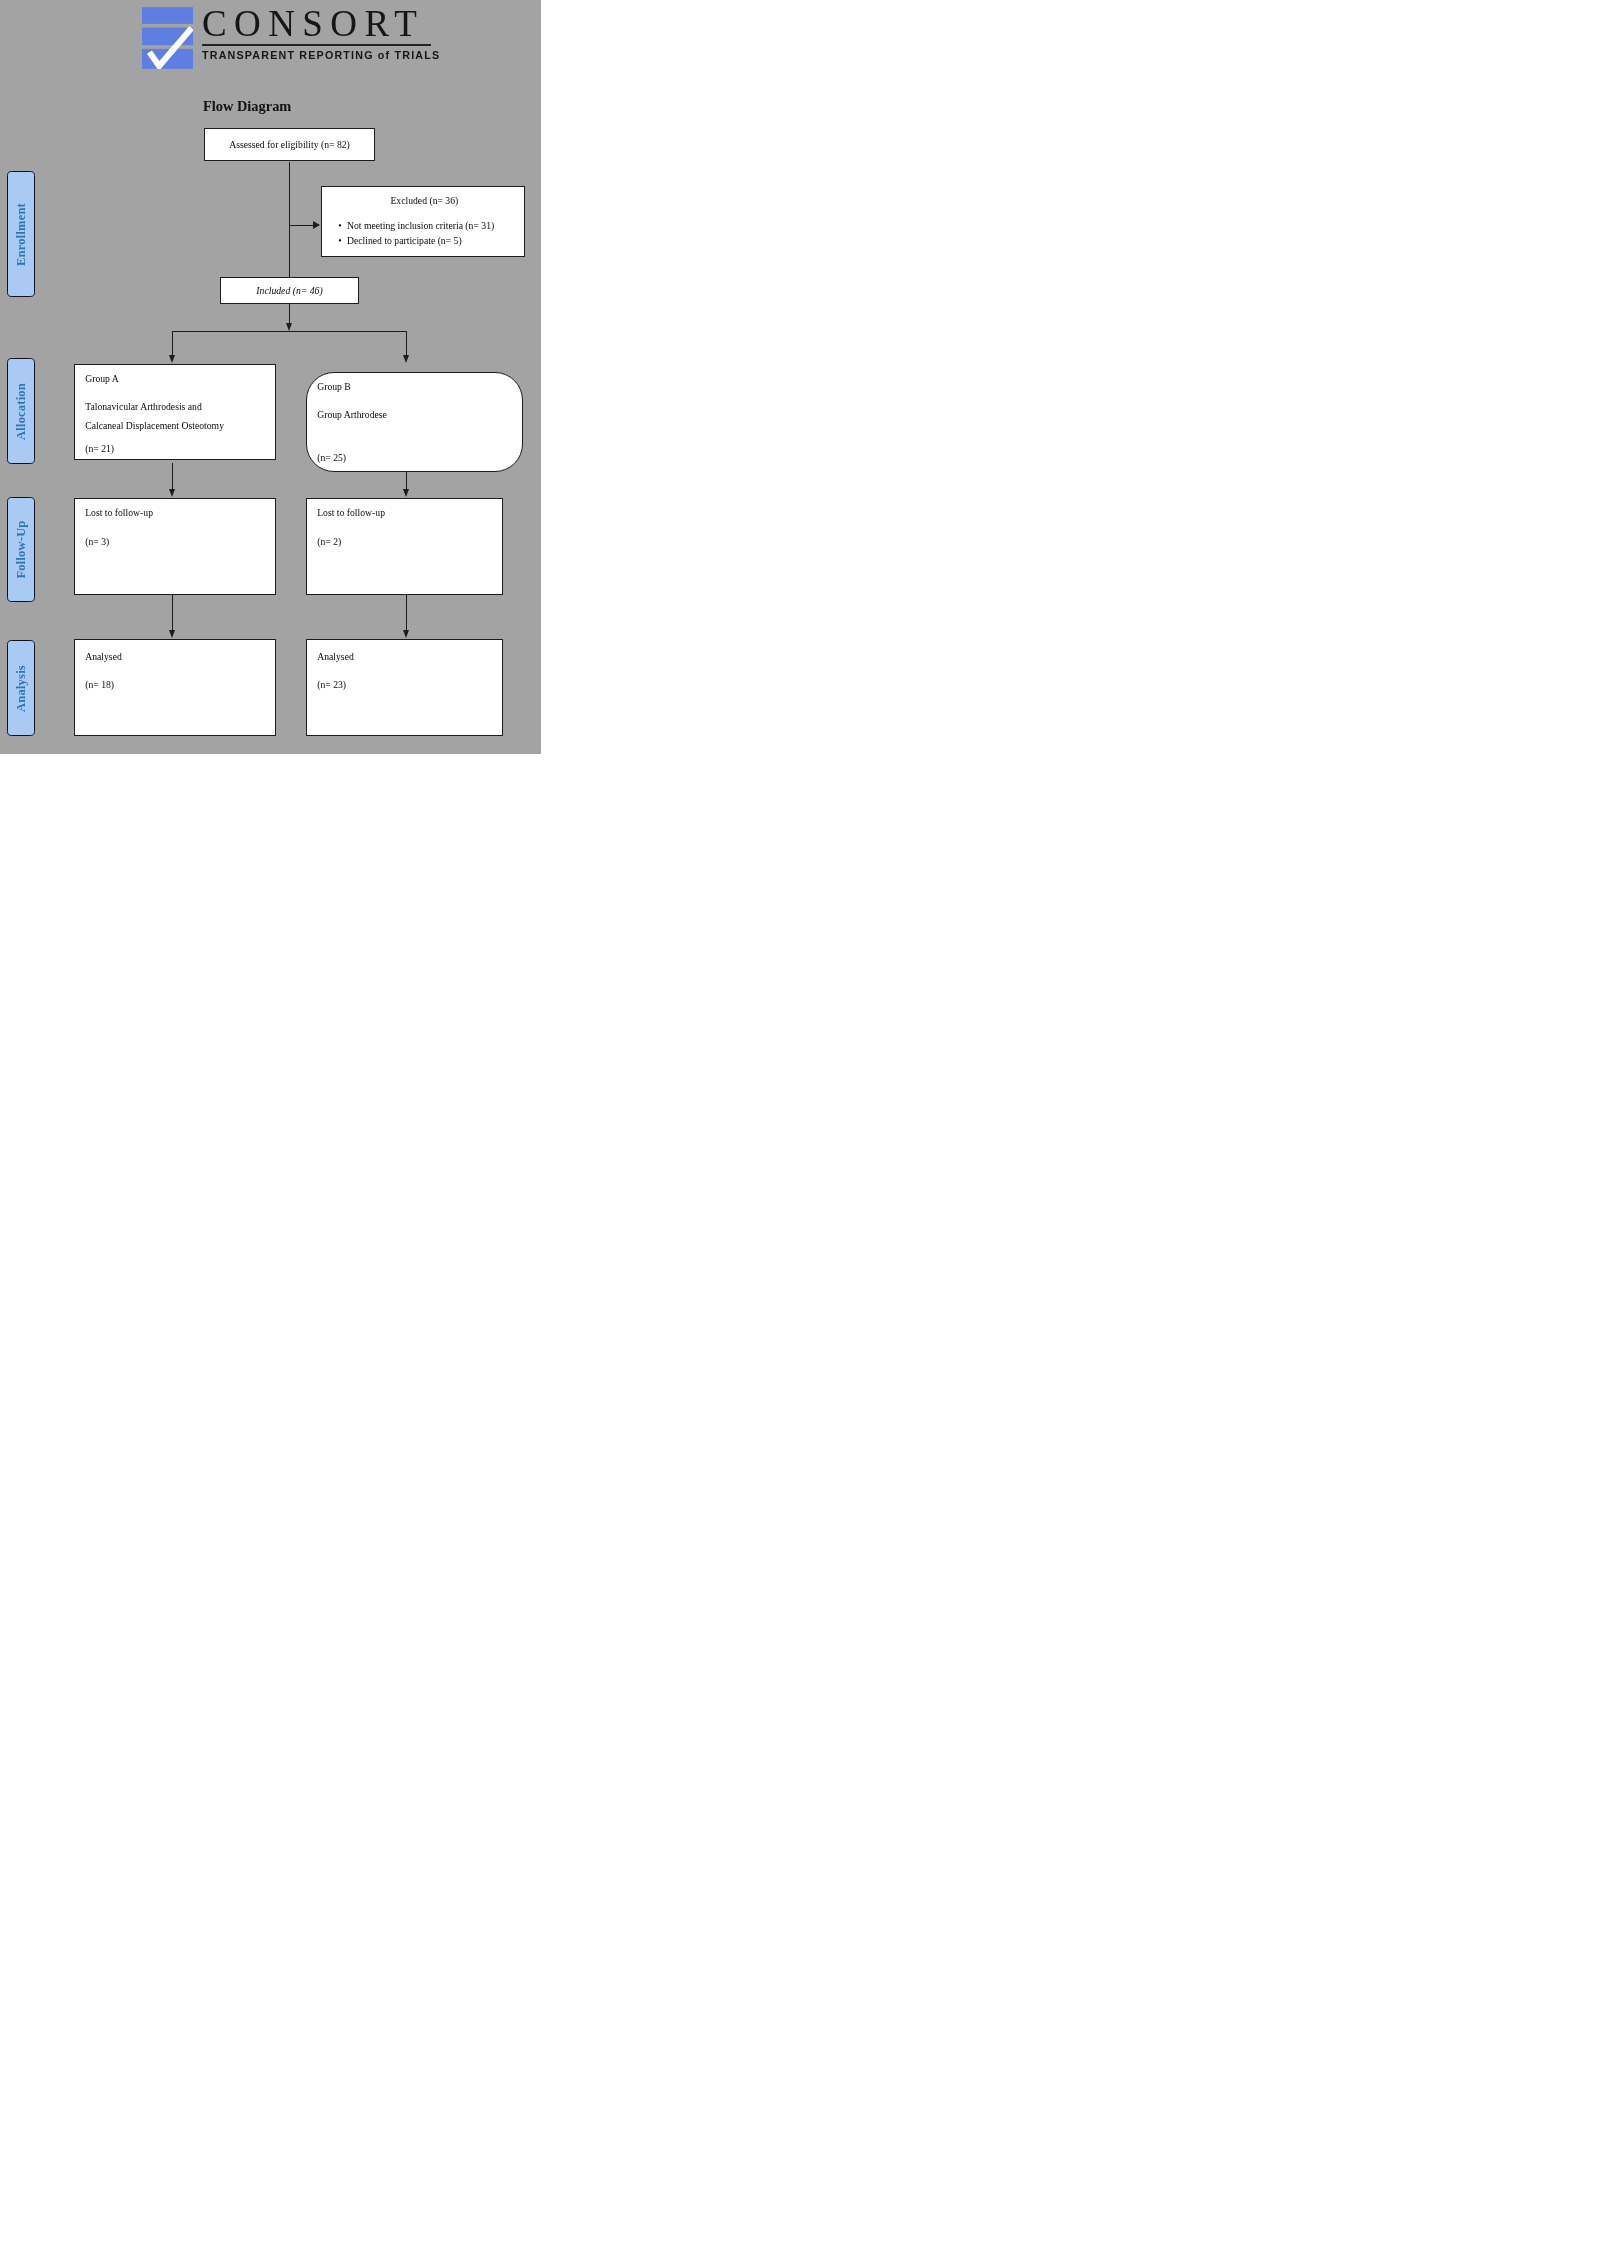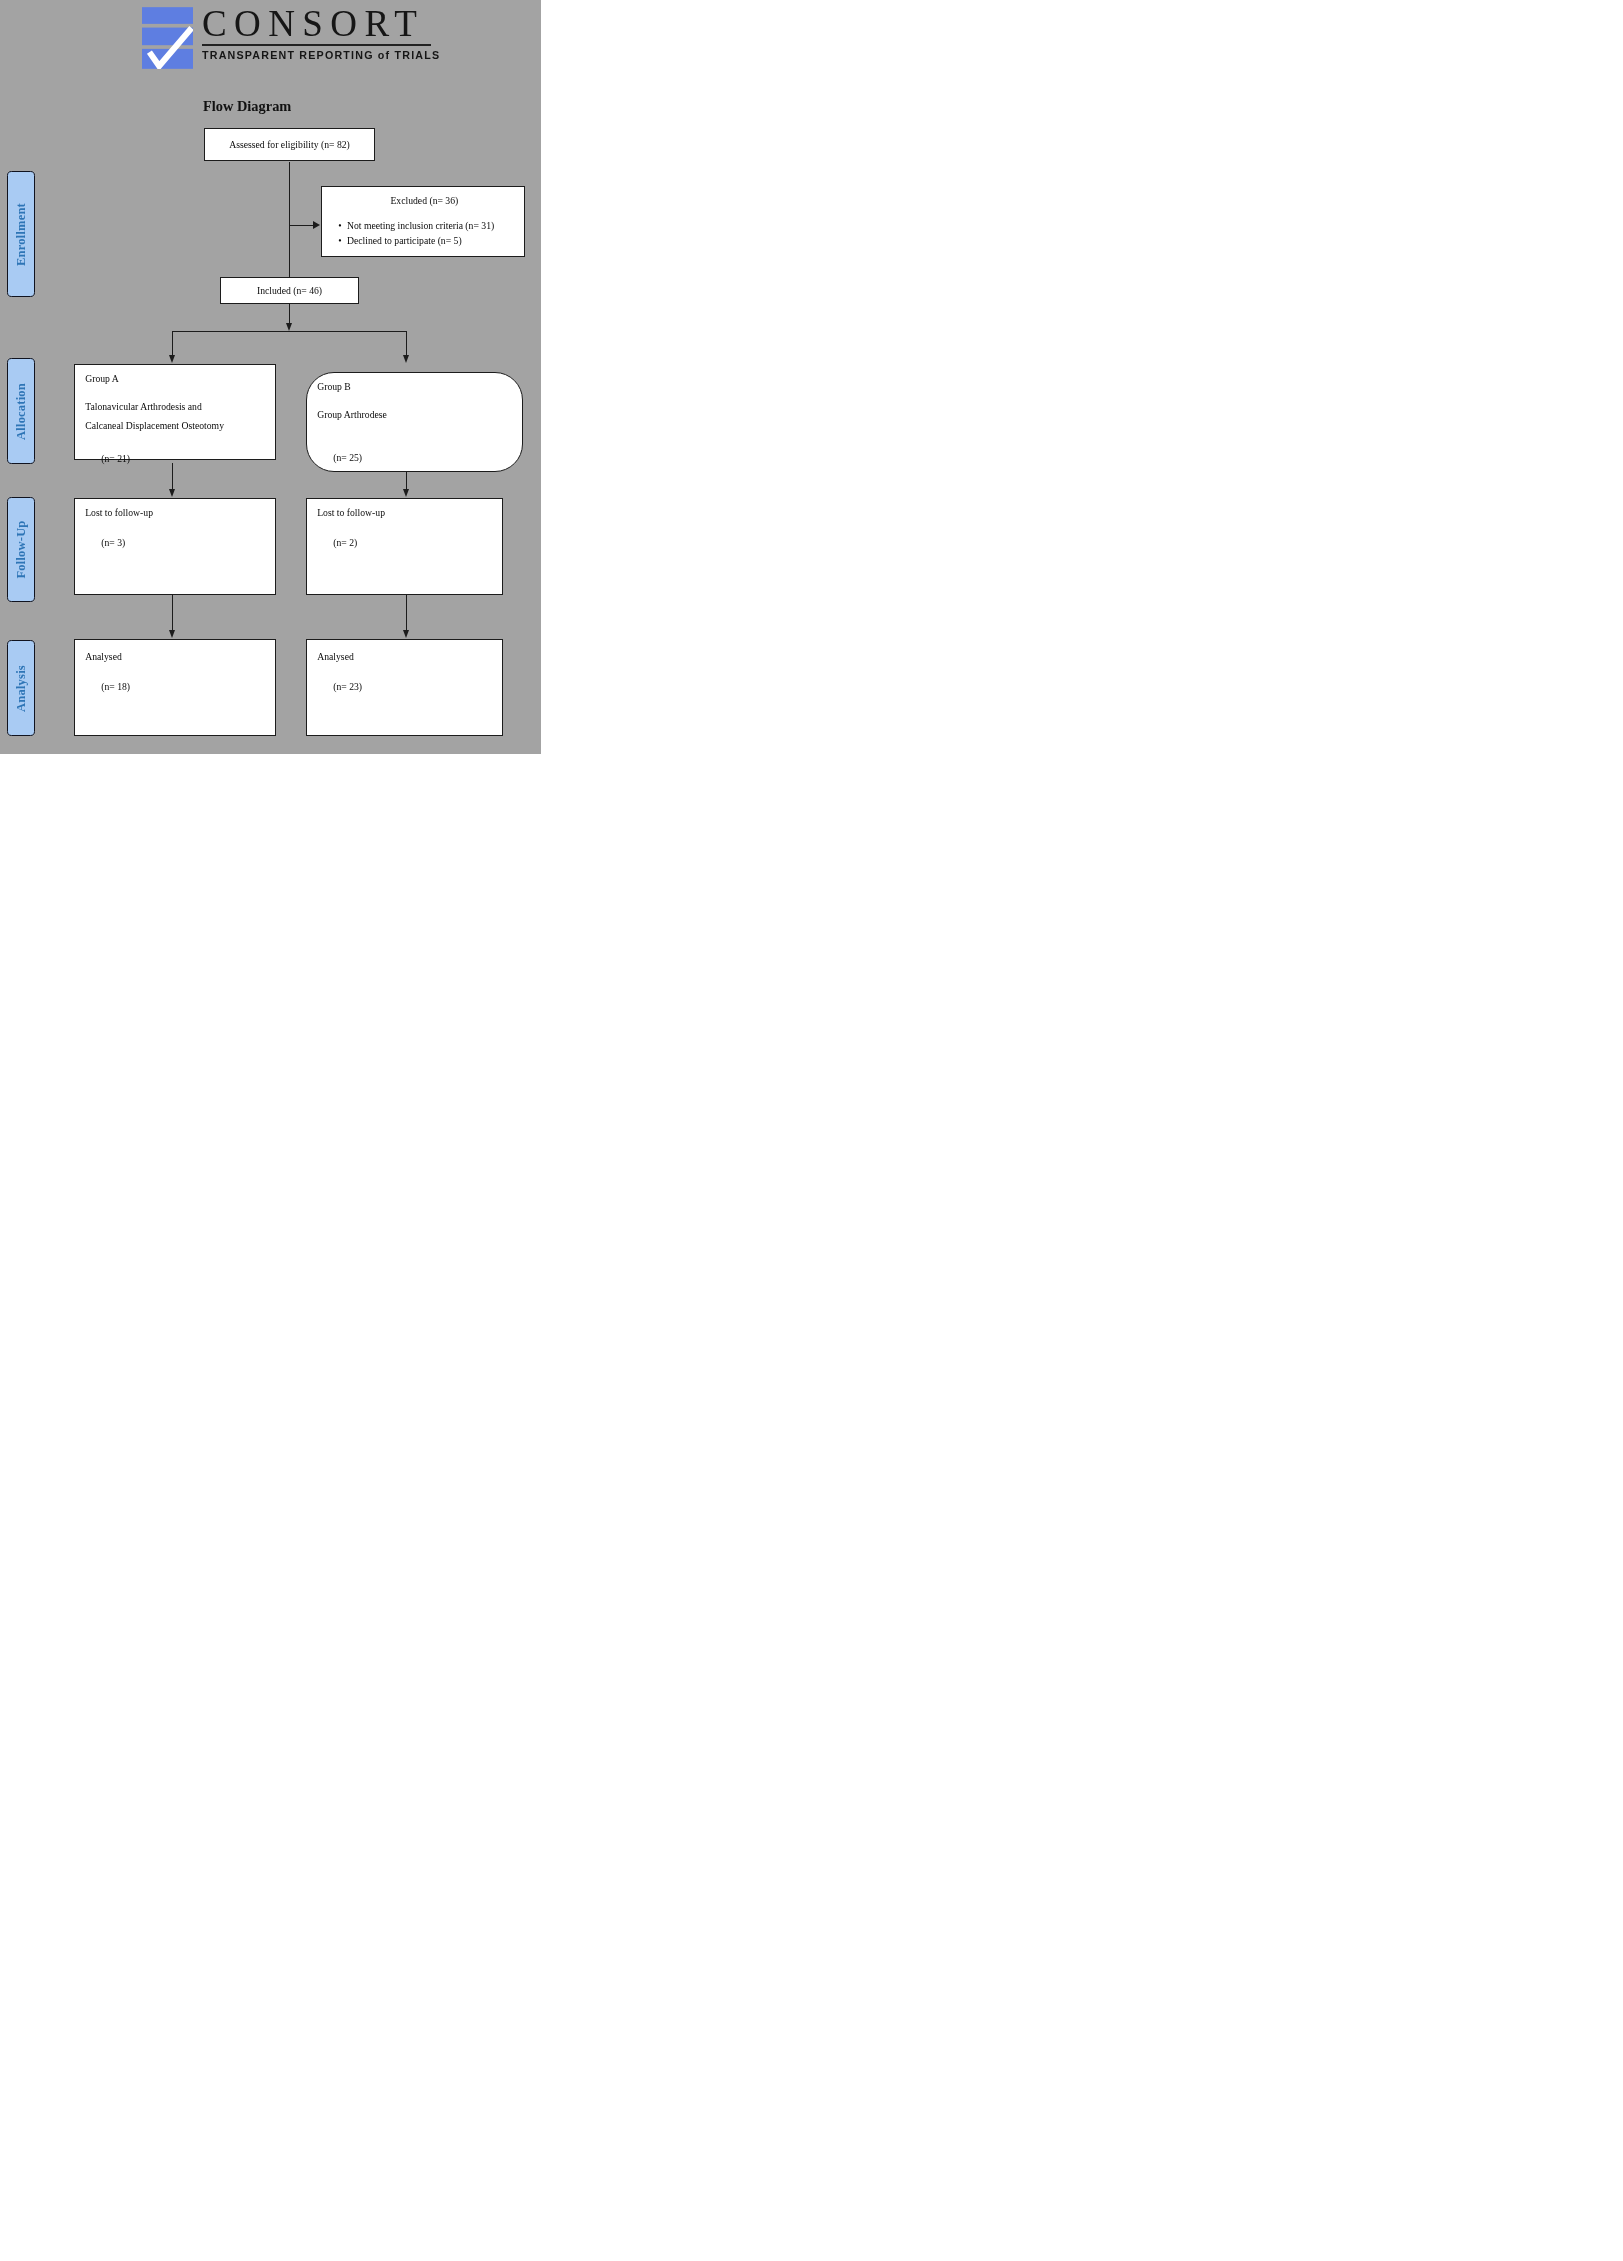--- a/index.html
+++ b/index.html
@@ -31,31 +31,31 @@
   
   .page-title{position:absolute;left:203px;top:98px;font-size:14.4px;font-weight:700;color:#111;}
   
   .fbox{
     position:absolute;background:#fff;border:0.9px solid var(--line);border-top-width:1.4px;
     font-size:9.7px;box-sizing:border-box;
   }
   .center-box{display:flex;align-items:center;justify-content:center;text-align:center;}
   .box-assessed{left:204px;top:128px;width:171px;height:33px;}
   .box-excluded{left:321px;top:186px;width:204px;height:71px;padding:6.5px 8.3px 0 11px;text-align:center;}
-  .box-included{left:220px;top:277px;width:139px;height:27px;}
+  .box-included{left:220px;top:277px;width:139px;height:27px;font-style:italic;}
   .box-group-a{left:74px;top:364px;width:202px;height:96px;padding:6.5px 9.3px 0 10.2px;}
   .box-group-b{left:306px;top:372px;width:217px;height:100px;padding:6.5px 9.3px 0 10.2px;border-radius:28px;}
   .box-lost-a{left:74px;top:498px;width:202px;height:97px;padding:7.4px 9.3px 0 10.2px;}
   .box-lost-b{left:306px;top:498px;width:197px;height:97px;padding:7.4px 9.3px 0 10.2px;}
   .box-analysed-a{left:74px;top:639px;width:202px;height:97px;padding:10.2px 9.3px 0 10.2px;}
   .box-analysed-b{left:306px;top:639px;width:197px;height:97px;padding:10.2px 9.3px 0 10.2px;}
   .p-name{line-height:14px;margin:0 0 11px 0;}
   .p-desc{line-height:19.5px;margin:0 0 6.5px 0;max-width:153px;}
   .p-desc-b{line-height:19.5px;margin:0 0 27px 0;max-width:158px;}
-  .p-n{line-height:14px;margin:16px;}
+  .p-n{line-height:14px;margin:0;}
   .p-name-lost{line-height:14px;margin:0 0 15px 0;}
   .p-name-an{line-height:14px;margin:0 0 14px 0;}
   .excl-title{line-height:14px;margin:0 0 10.2px 0;}
   .bullet-row{display:flex;line-height:15.3px;}
   .bullet-dot{width:14px;flex:0 0 14px;font-size:9.7px;}
   
   .side-label{
     position:absolute;left:7.4px;width:28px;background:var(--sidebar-fill);
     border:1.2px solid var(--sidebar-border);border-radius:4.6px;box-sizing:border-box;
     display:flex;align-items:center;justify-content:center;

